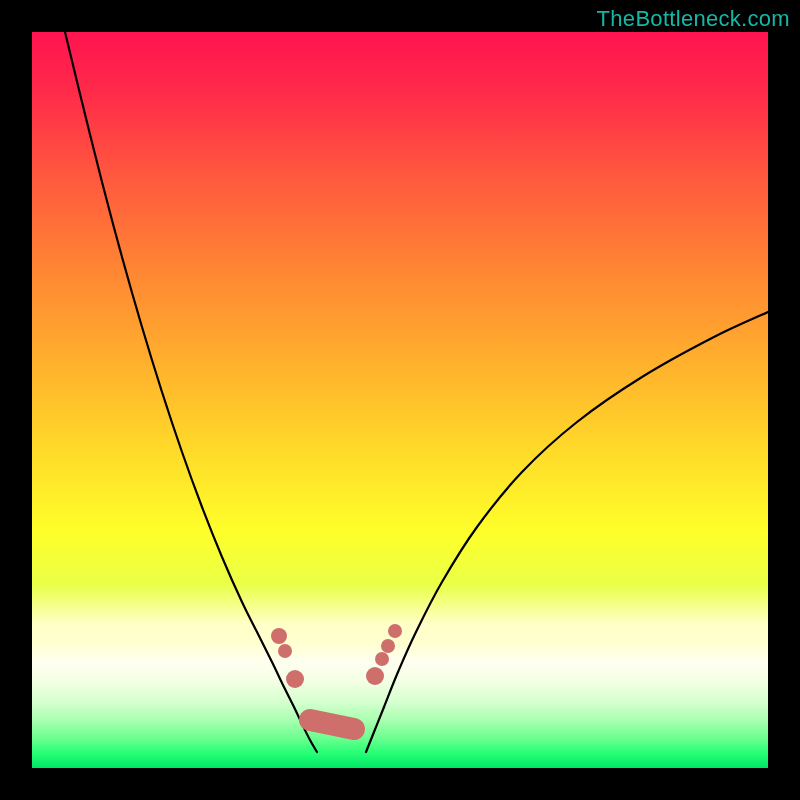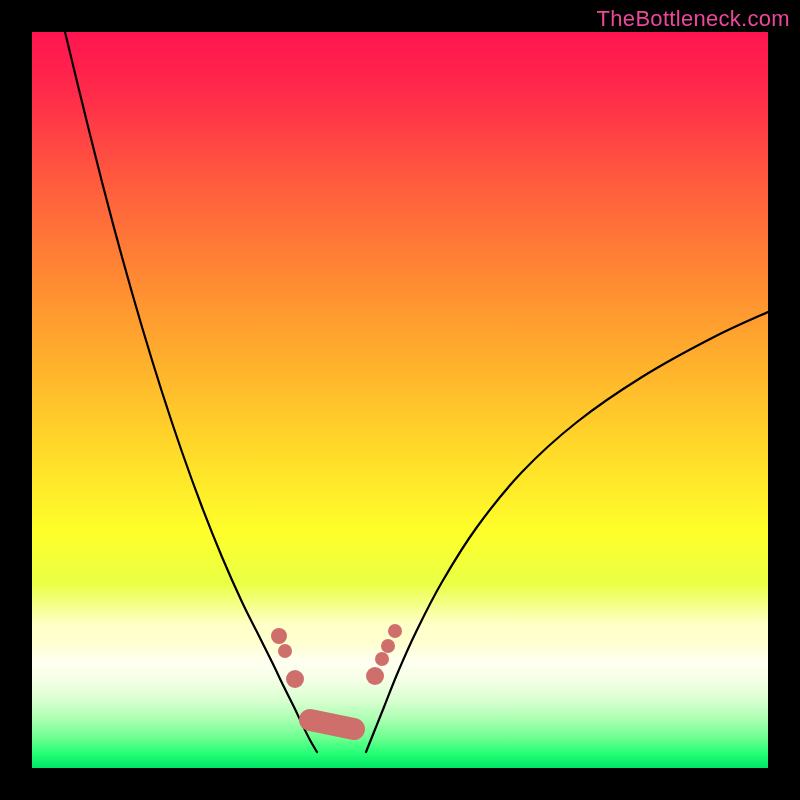--- a/index.html
+++ b/index.html
@@ -51,21 +51,21 @@
       #a8ffb0 93.5%,
       #6aff8f 96%,
       #25ff75 98%,
       #00e765 100%
     );
   }
   .watermark {
     position: absolute;
     top: 6px;
     right: 10px;
-    color: #ec4899;
+    color: #14b8a6;
     font-size: 22px;
     font-weight: 500;
     letter-spacing: 0.3px;
     user-select: none;
   }
   svg.curve {
     position: absolute;
     left: 0;
     top: 0;
     width: 736px;

